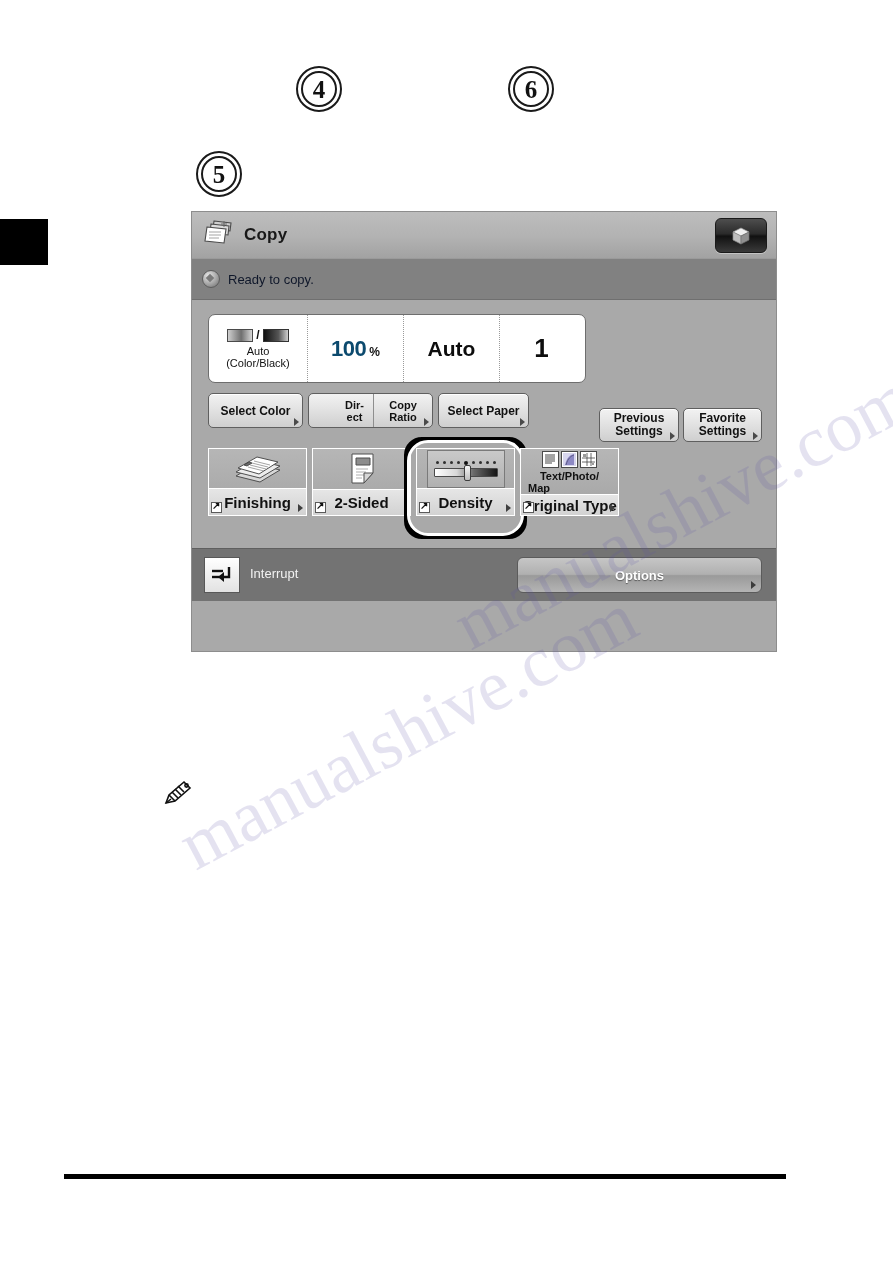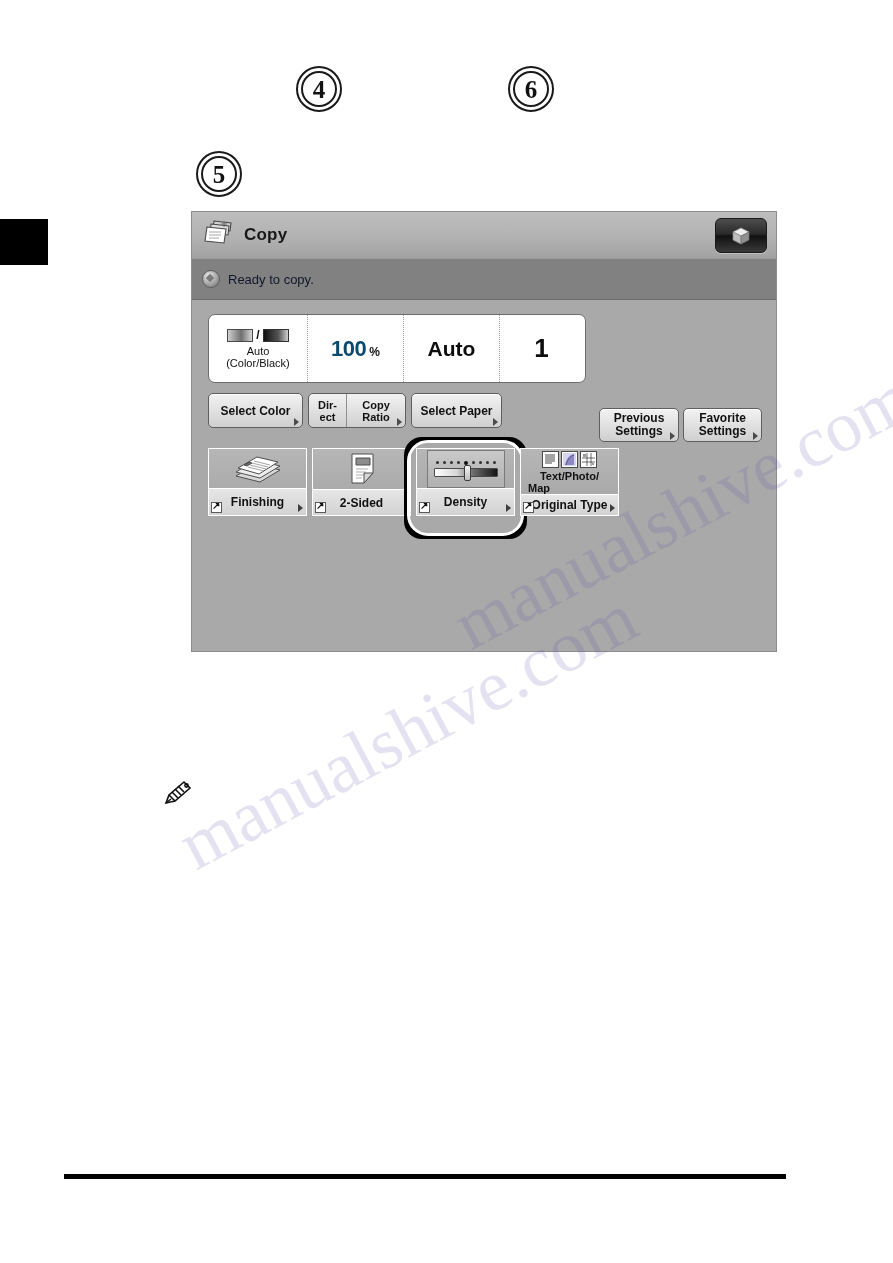--- a/index.html
+++ b/index.html
@@ -277,20 +277,21 @@
   .btn-split-wrap {
     display: flex;
     margin-left: 5px;
     border: 1px solid #5f5f5f;
     border-radius: 5px;
     overflow: hidden;
     position: relative;
     background: linear-gradient(to bottom, #f2f2f2 0%, #e3e3e3 45%, #cfcfcf 100%);
     height: 35px;
     box-sizing: border-box;
+    padding-left: 27px;
   }
   .btn-direct {
     width: 38px;
     display: flex; flex-direction: column;
     align-items: center; justify-content: center;
     font-size: 11px; font-weight: bold; color:#111;
     line-height: 12px;
     border-right: 1px solid #8e8e8e;
     box-sizing: border-box;
   }
@@ -378,21 +379,21 @@
     justify-content: center;
     position: relative;
   }
   .func-label-area {
     height: 26px;
     background: linear-gradient(to bottom, #e6e6e6, #d2d2d2);
     border-top: 1px solid #ffffff;
     display: flex;
     align-items: center;
     justify-content: center;
-    font-size: 12px;
+    font-size: 15px;
     font-weight: bold;
     color: #111111;
     position: relative;
   }
   .corner-expand {
     position: absolute;
     left: 2px;
     bottom: 2px;
     width: 11px;
     height: 11px;
@@ -870,20 +871,37 @@
         <div class="func-label-area">
           <span>Original Type</span>
           <span class="corner-expand"></span>
           <span class="func-arrow"></span>
         </div>
       </div>
 
     </div>
   </div>
 
+  <div class="lcd-interrupt">
+    <div class="interrupt-icon">
+      <svg width="26" height="22" viewBox="0 0 26 22">
+        <g stroke="#111" stroke-width="2.4" fill="none">
+          <path d="M3 7 H14"></path>
+          <path d="M3 13 H11"></path>
+          <path d="M20 3 V13 H13"></path>
+        </g>
+        <polygon points="15,8 15,18 9,13" fill="#111"></polygon>
+      </svg>
+    </div>
+    <div class="interrupt-label">Interrupt</div>
+    <div class="options-btn">
+      <span>Options</span>
+      <span class="arrow-br"></span>
+    </div>
+  </div>
 
 
 </div>
 
 <div class="bottom-rule"></div>
 
 <div class="watermark">
   <div class="wm-text" id="wm1">manualshive.com</div>
   <div class="wm-text" id="wm2">manualshive.com</div>
 </div>

